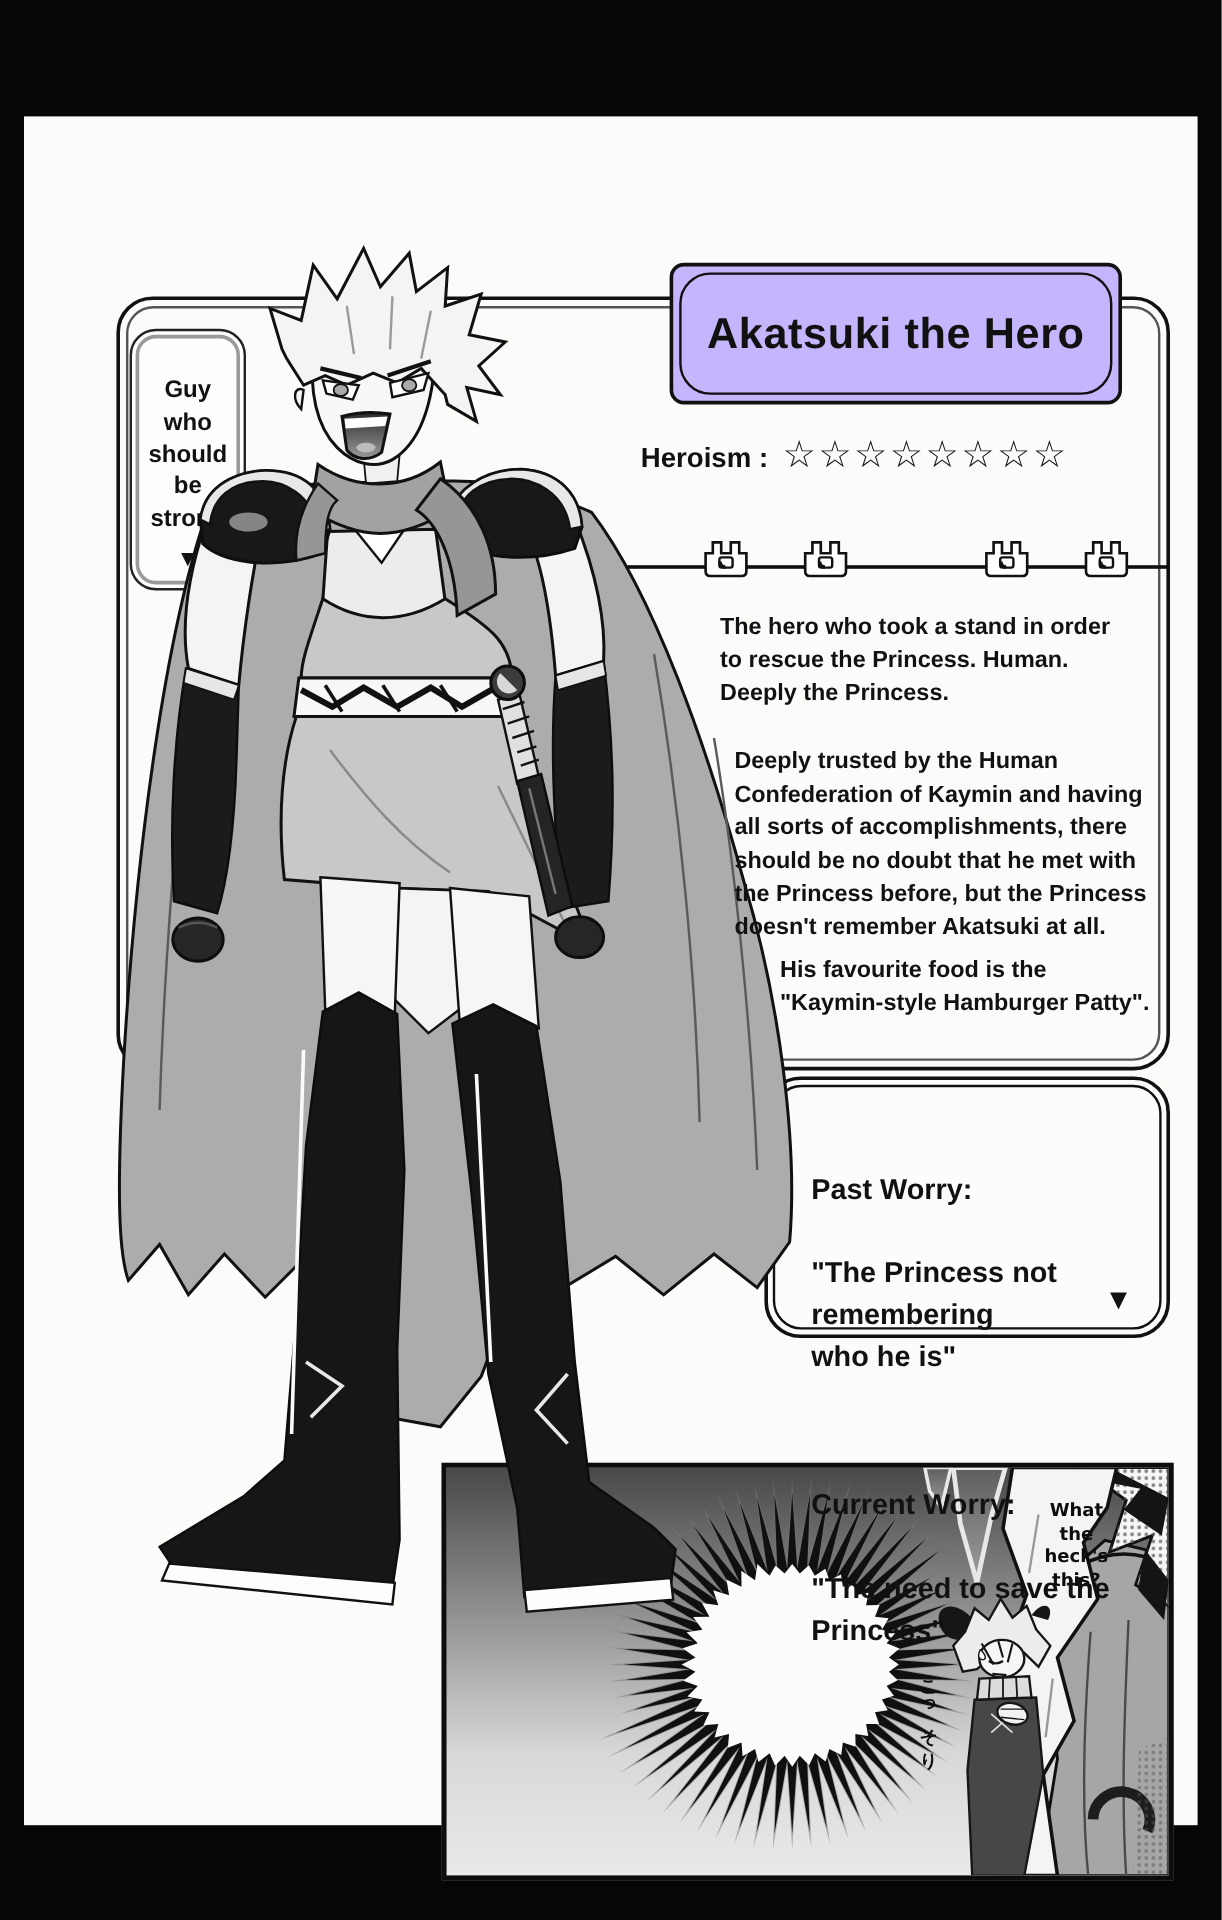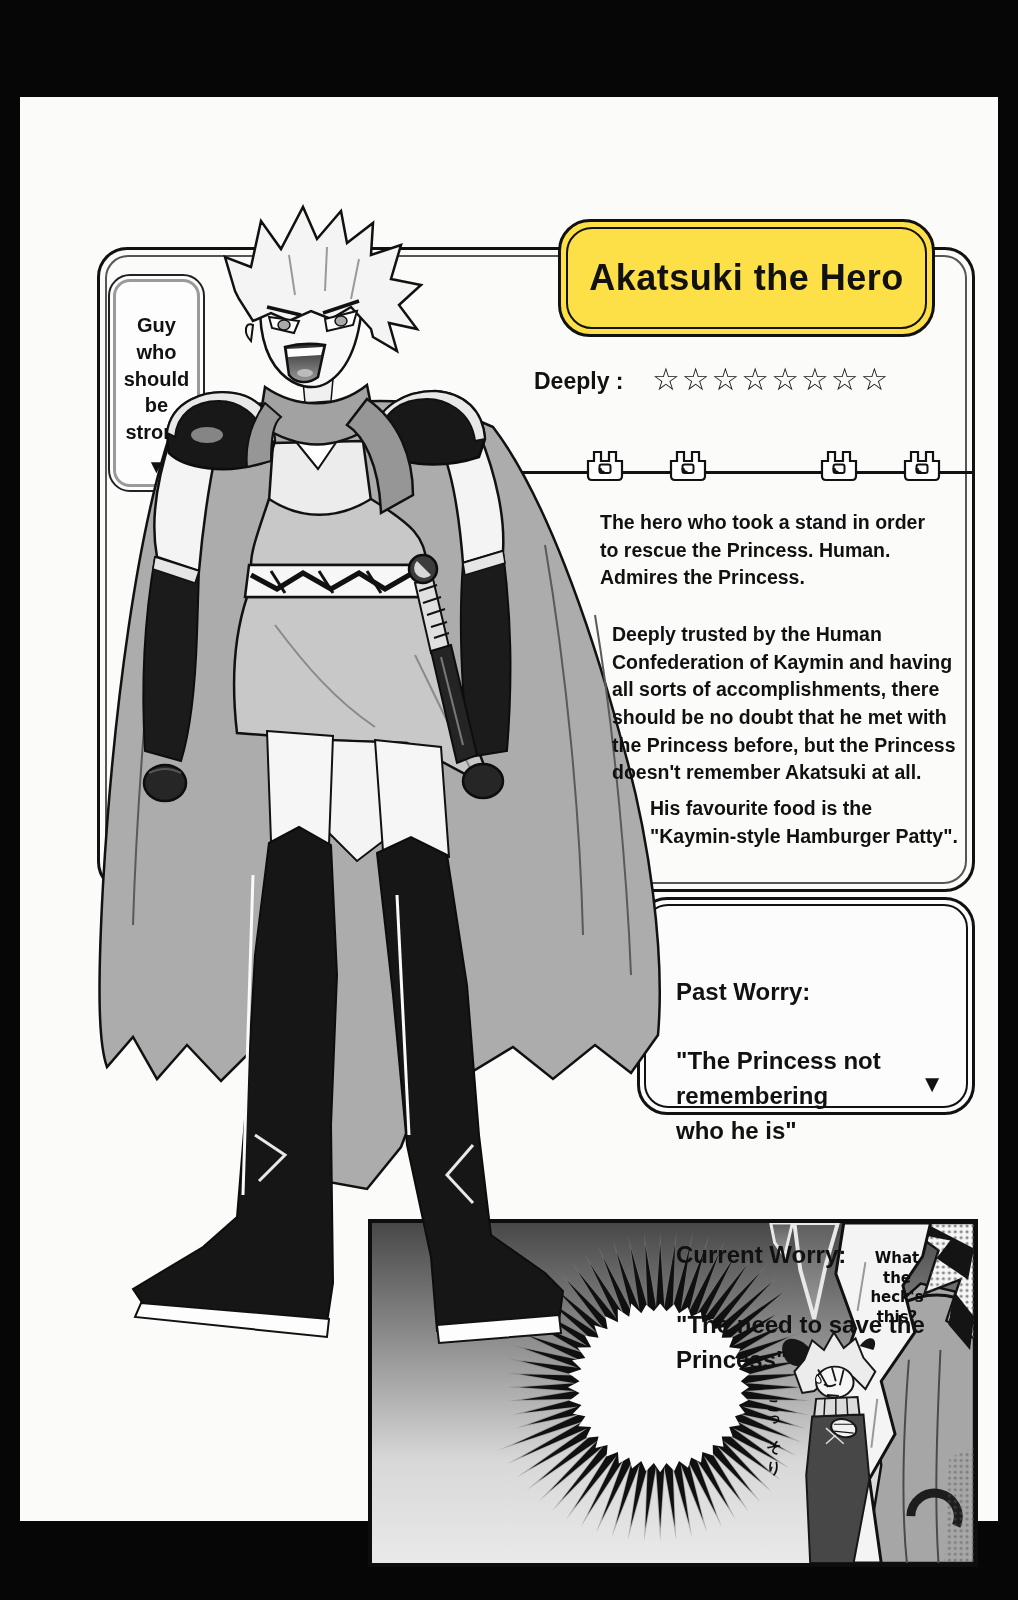--- a/index.html
+++ b/index.html
@@ -16,21 +16,21 @@
   
   .main-frame{
     position:absolute;left:77px;top:150px;width:878px;height:645px;
     border:3.5px solid #111;border-radius:30px;z-index:5;box-sizing:border-box;
   }
   .main-frame::after{
     content:"";position:absolute;inset:5px;border:2px solid #555;border-radius:23px;
   }
   .title-box{
     position:absolute;left:538px;top:122px;width:377px;height:118px;
-    background:#fde047;border:3px solid #111;border-radius:32px;z-index:25;
+    background:#c4b5fd;border:3px solid #111;border-radius:12px;z-index:25;
     box-sizing:border-box;display:flex;align-items:center;justify-content:center;
   }
   .title-box::after{
     content:"";position:absolute;inset:5px;border:2.5px solid #111;border-radius:26px;
   }
   .title-text{font-size:36px;font-weight:bold;letter-spacing:.5px;}
   .side-box{
     position:absolute;left:88px;top:177px;width:97px;height:218px;
     background:#fdfdfd;border:2.5px solid #222;border-radius:22px;z-index:12;
     box-sizing:border-box;
@@ -113,21 +113,21 @@
     <div class="side-note">Guy
 who
 should
 be
 strong</div>
     <div class="side-arrow">▼</div>
   </div>
 
   <div class="stats">
     <div class="stat-row">
-      <span class="stat-label">Deeply :</span>
+      <span class="stat-label">Heroism :</span>
       <span class="stat-stars">☆☆☆☆☆☆☆☆</span>
     </div>
   </div>
 
   <div class="divider-line"></div>
   <svg class="charm" style="left:565px;top:352px" viewBox="0 0 40 34">
     <path d="M3,12 H9 V3 H16 V12 H24 V3 H31 V12 H37 V27 Q37,31 33,31 H7 Q3,31 3,27 Z" fill="#fff" stroke="#111" stroke-width="2.2"></path>
     <rect x="14.5" y="15.5" width="11" height="8.5" rx="2" fill="#fff" stroke="#111" stroke-width="2"></rect>
     <path d="M15,19 Q15,23.5 19.5,23.5" stroke="#111" stroke-width="3" fill="none"></path>
   </svg>
@@ -142,21 +142,21 @@
     <path d="M15,19 Q15,23.5 19.5,23.5" stroke="#111" stroke-width="3" fill="none"></path>
   </svg>
   <svg class="charm" style="left:882px;top:352px" viewBox="0 0 40 34">
     <path d="M3,12 H9 V3 H16 V12 H24 V3 H31 V12 H37 V27 Q37,31 33,31 H7 Q3,31 3,27 Z" fill="#fff" stroke="#111" stroke-width="2.2"></path>
     <rect x="14.5" y="15.5" width="11" height="8.5" rx="2" fill="#fff" stroke="#111" stroke-width="2"></rect>
     <path d="M15,19 Q15,23.5 19.5,23.5" stroke="#111" stroke-width="3" fill="none"></path>
   </svg>
 
   <div class="bio bio-1">The hero who took a stand in order
 to rescue the Princess. Human.
-Admires the Princess.</div>
+Deeply the Princess.</div>
   <div class="bio bio-2">Deeply trusted by the Human
 Confederation of Kaymin and having
 all sorts of accomplishments, there
 should be no doubt that he met with
 the Princess before, but the Princess
 doesn't remember Akatsuki at all.</div>
   <div class="bio bio-3">His favourite food is the
 "Kaymin-style Hamburger Patty".</div>
 
   <div class="worry-box">

